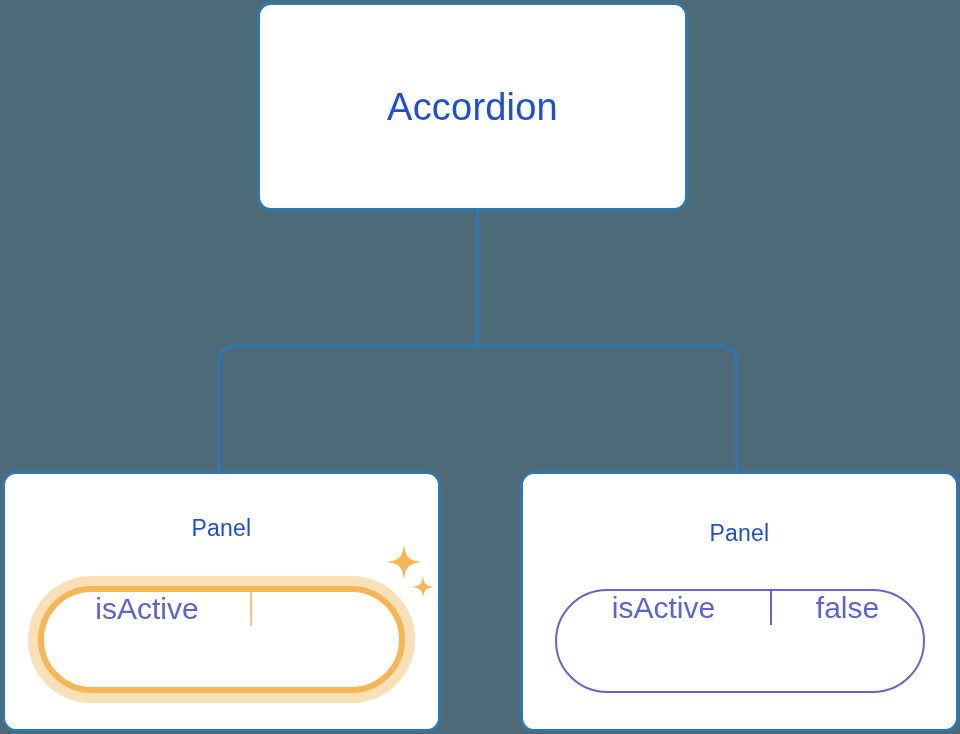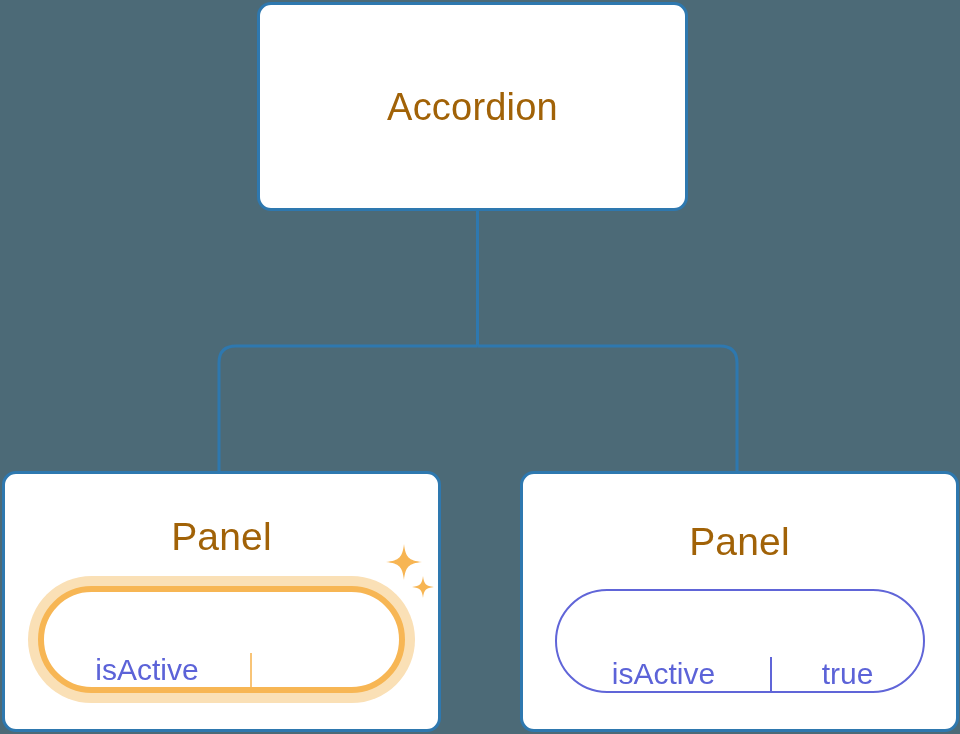--- a/index.html
+++ b/index.html
@@ -59,39 +59,39 @@
 
   #panel-node-2 {
     left: 520px;
     top: 471px;
     width: 439px;
     height: 261px;
     padding-top: 48px;
   }
 
   .node-title {
-    color: #a16207;
+    color: #1d4ed8;
     font-size: 38px;
     font-weight: 400;
     letter-spacing: 0.2px;
     line-height: 1;
   }
 
   .node-title.small {
-    font-size: 39px;
+    font-size: 23px;
   }
 
   
   .pill-wrap {
     position: absolute;
   }
 
   .pill {
     display: flex;
-    align-items: flex-end;
+    align-items: flex-start;
     background: #ffffff;
     overflow: hidden;
   }
 
   .pill-cell {
     display: flex;
     align-items: center;
     justify-content: center;
     color: #5c63d8;
     font-size: 30px;
@@ -207,17 +207,17 @@
     <path d="M45 36 C46 44.2 47.8 46 56 47 C47.8 48 46 49.8 45 58 C44 49.8 42.2 48 34 47 C42.2 46 44 44.2 45 36 Z" fill="#F7B553"></path>
   </svg>
 
   <div id="panel-node-2" class="node-card">
     <div class="node-title small">Panel</div>
   </div>
 
   <div id="pill-wrap-false" class="pill-wrap">
     <div id="pill-false" class="pill">
       <div class="pill-cell name">isActive</div>
-      <div class="pill-cell value">true</div>
+      <div class="pill-cell value">false</div>
     </div>
   </div>
 
 </div>
 
 </body></html>

